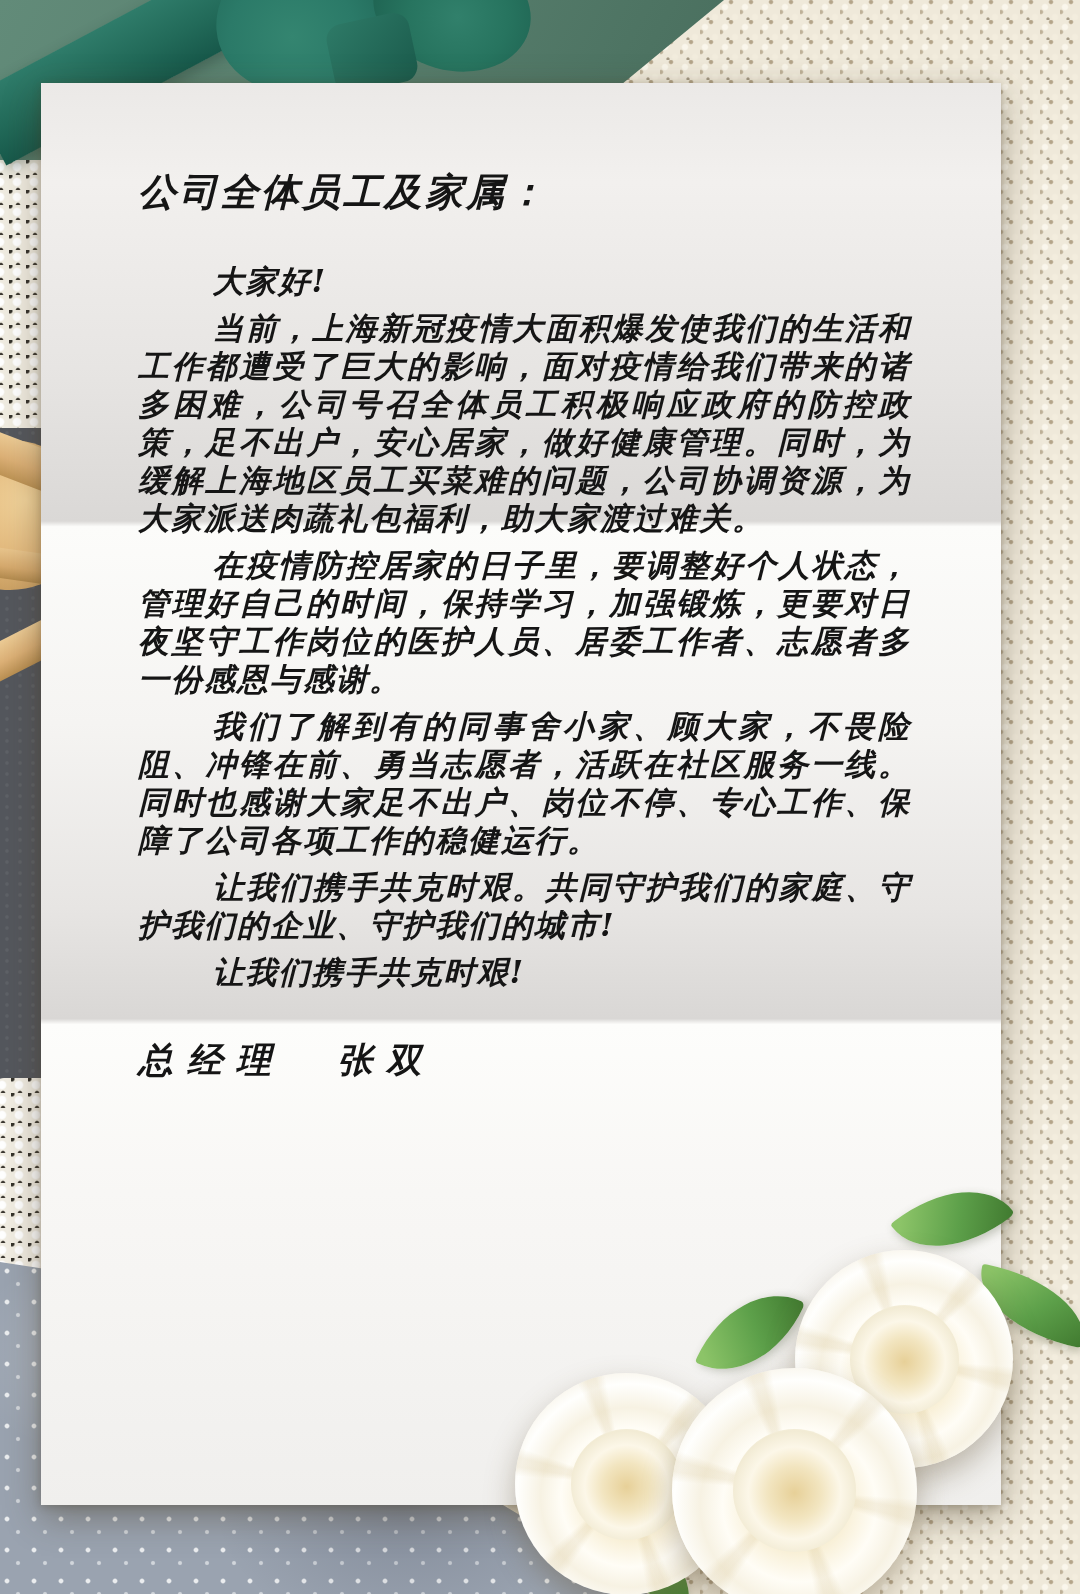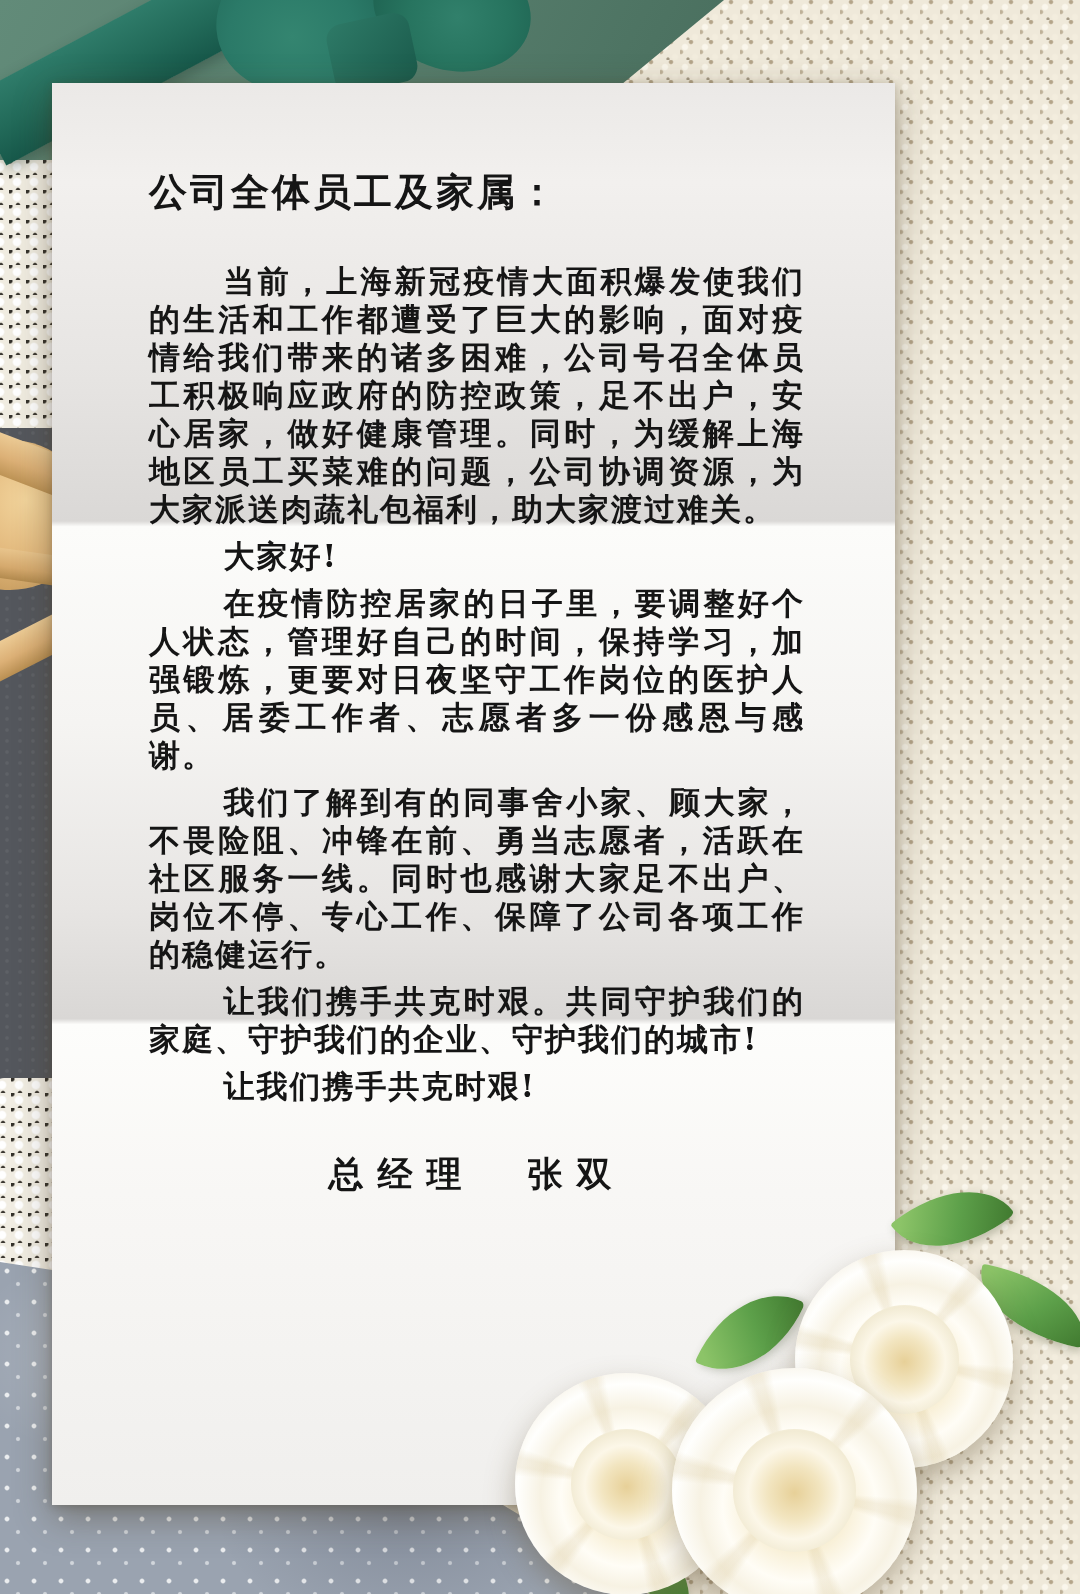--- a/index.html
+++ b/index.html
@@ -75,32 +75,32 @@
     background-color:#9aa3b0;
     background-image:
       radial-gradient(ellipse 220px 150px at 18% 28%,rgba(255,255,255,.18),rgba(0,0,0,0) 70%),
       radial-gradient(ellipse 260px 180px at 62% 74%,rgba(20,25,45,.16),rgba(0,0,0,0) 72%),
       radial-gradient(ellipse 180px 130px at 88% 30%,rgba(20,25,45,.12),rgba(0,0,0,0) 70%),
       radial-gradient(circle at 7px 9px,rgba(255,255,255,.8) 1.7px,rgba(0,0,0,0) 3px),
       radial-gradient(circle at 18px 22px,rgba(255,255,255,.55) 1.4px,rgba(0,0,0,0) 2.6px);
     background-size:auto,auto,auto,27px 31px,27px 31px;
     clip-path:polygon(0 0,20% 6%,38% 26%,58% 50%,80% 76%,100% 100%,0 100%);}
   
-  .paper{left:52px;top:83px;width:843px;height:1422px;box-sizing:border-box;
+  .paper{left:41px;top:83px;width:960px;height:1422px;box-sizing:border-box;
     padding:84px 90px 0 97px;
     background:linear-gradient(180deg,
       #ebe9e7 0%,#f2f0ee 7%,#e7e5e3 20%,#dad8d6 30.8%,
       #fcfcfa 31.2%,#f5f4f2 45%,#e7e5e3 58%,#d9d7d5 65.8%,
       #fdfdfb 66.2%,#f8f7f5 78%,#f0efed 100%);
     box-shadow:0 12px 34px rgba(70,58,36,.42), 0 2px 8px rgba(70,58,36,.25);
-    color:#151515;}
+    color:#151515;font-style:italic;}
   .salutation{margin:0 0 44px 0;font-size:38px;font-weight:bold;letter-spacing:3px;}
   .paper p{margin:0 0 9px 0;font-size:31px;line-height:38px;letter-spacing:2px;
     text-align:justify;text-indent:2.4em;font-weight:bold;}
-  .signature{margin-top:46px;font-size:35px;font-weight:bold;text-align:center;}
+  .signature{margin-top:46px;font-size:35px;font-weight:bold;}
   .signature .title{letter-spacing:14px;}
   .signature .name{margin-left:40px;letter-spacing:14px;}
   
   .leaf{position:absolute;background:linear-gradient(135deg,#8cc468 8%,#5da04a 55%,#40792f 100%);
     border-radius:4% 100% 6% 100%;box-shadow:0 4px 10px rgba(70,80,50,.3);}
   .leaf-1{left:900px;top:1185px;width:105px;height:68px;transform:rotate(-38deg);}
   .leaf-2{left:975px;top:1275px;width:115px;height:62px;transform:rotate(12deg);}
   .leaf-3{left:700px;top:1295px;width:100px;height:75px;transform:rotate(-65deg);}
   .leaf-4{left:585px;top:1528px;width:120px;height:62px;transform:rotate(28deg);}
   .rose{position:absolute;border-radius:50%;
@@ -128,22 +128,22 @@
   <div class="decor charcoal"></div>
   <div class="decor gold-roll"></div>
   <div class="decor gold-band-1"></div>
   <div class="decor gold-band-2"></div>
   <div class="decor gold-band-3"></div>
   <div class="decor knit-low"></div>
   <div class="decor gray-fabric"></div>
 
   <div class="decor paper">
     <h1 class="salutation">公司全体员工及家属：</h1>
+    <p>大家好!</p>
     <p>当前，上海新冠疫情大面积爆发使我们的生活和工作都遭受了巨大的影响，面对疫情给我们带来的诸多困难，公司号召全体员工积极响应政府的防控政策，足不出户，安心居家，做好健康管理。同时，为缓解上海地区员工买菜难的问题，公司协调资源，为大家派送肉蔬礼包福利，助大家渡过难关。</p>
-    <p>大家好!</p>
     <p>在疫情防控居家的日子里，要调整好个人状态，管理好自己的时间，保持学习，加强锻炼，更要对日夜坚守工作岗位的医护人员、居委工作者、志愿者多一份感恩与感谢。</p>
     <p>我们了解到有的同事舍小家、顾大家，不畏险阻、冲锋在前、勇当志愿者，活跃在社区服务一线。同时也感谢大家足不出户、岗位不停、专心工作、保障了公司各项工作的稳健运行。</p>
     <p>让我们携手共克时艰。共同守护我们的家庭、守护我们的企业、守护我们的城市!</p>
     <p>让我们携手共克时艰!</p>
     <div class="signature">
       <span class="title">总经理</span>
       <span class="name">张双</span>
     </div>
   </div>
 

